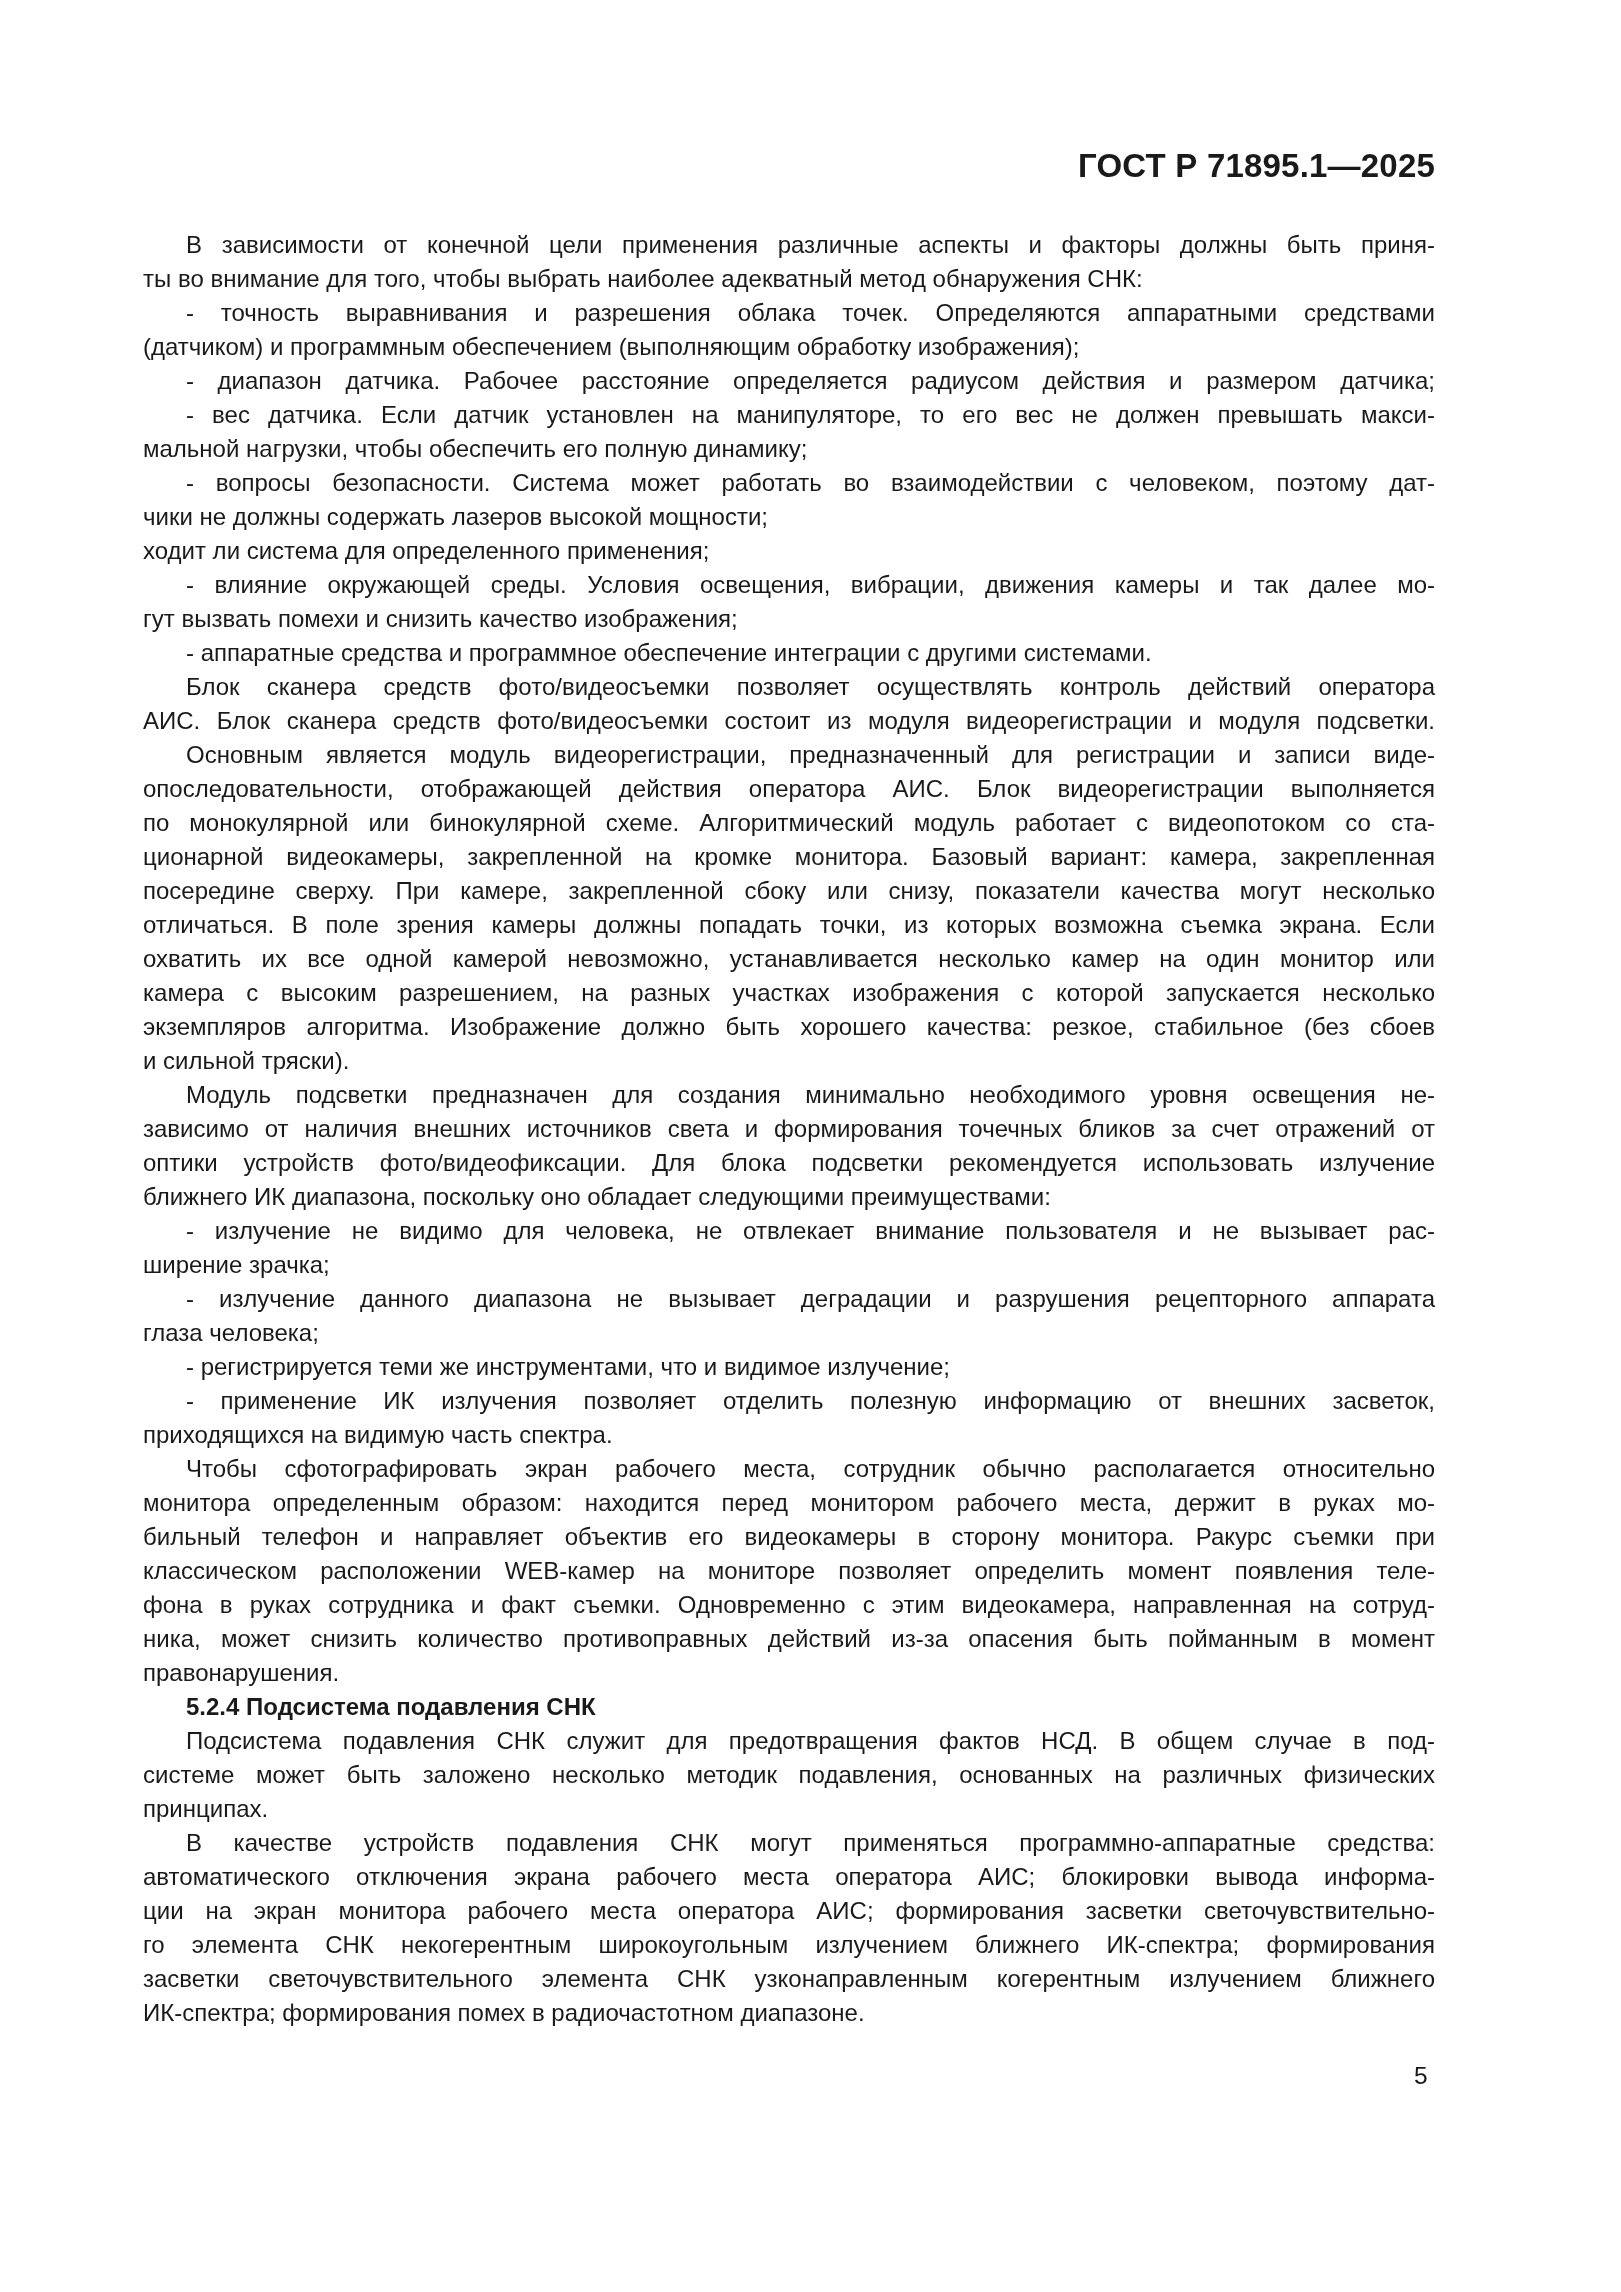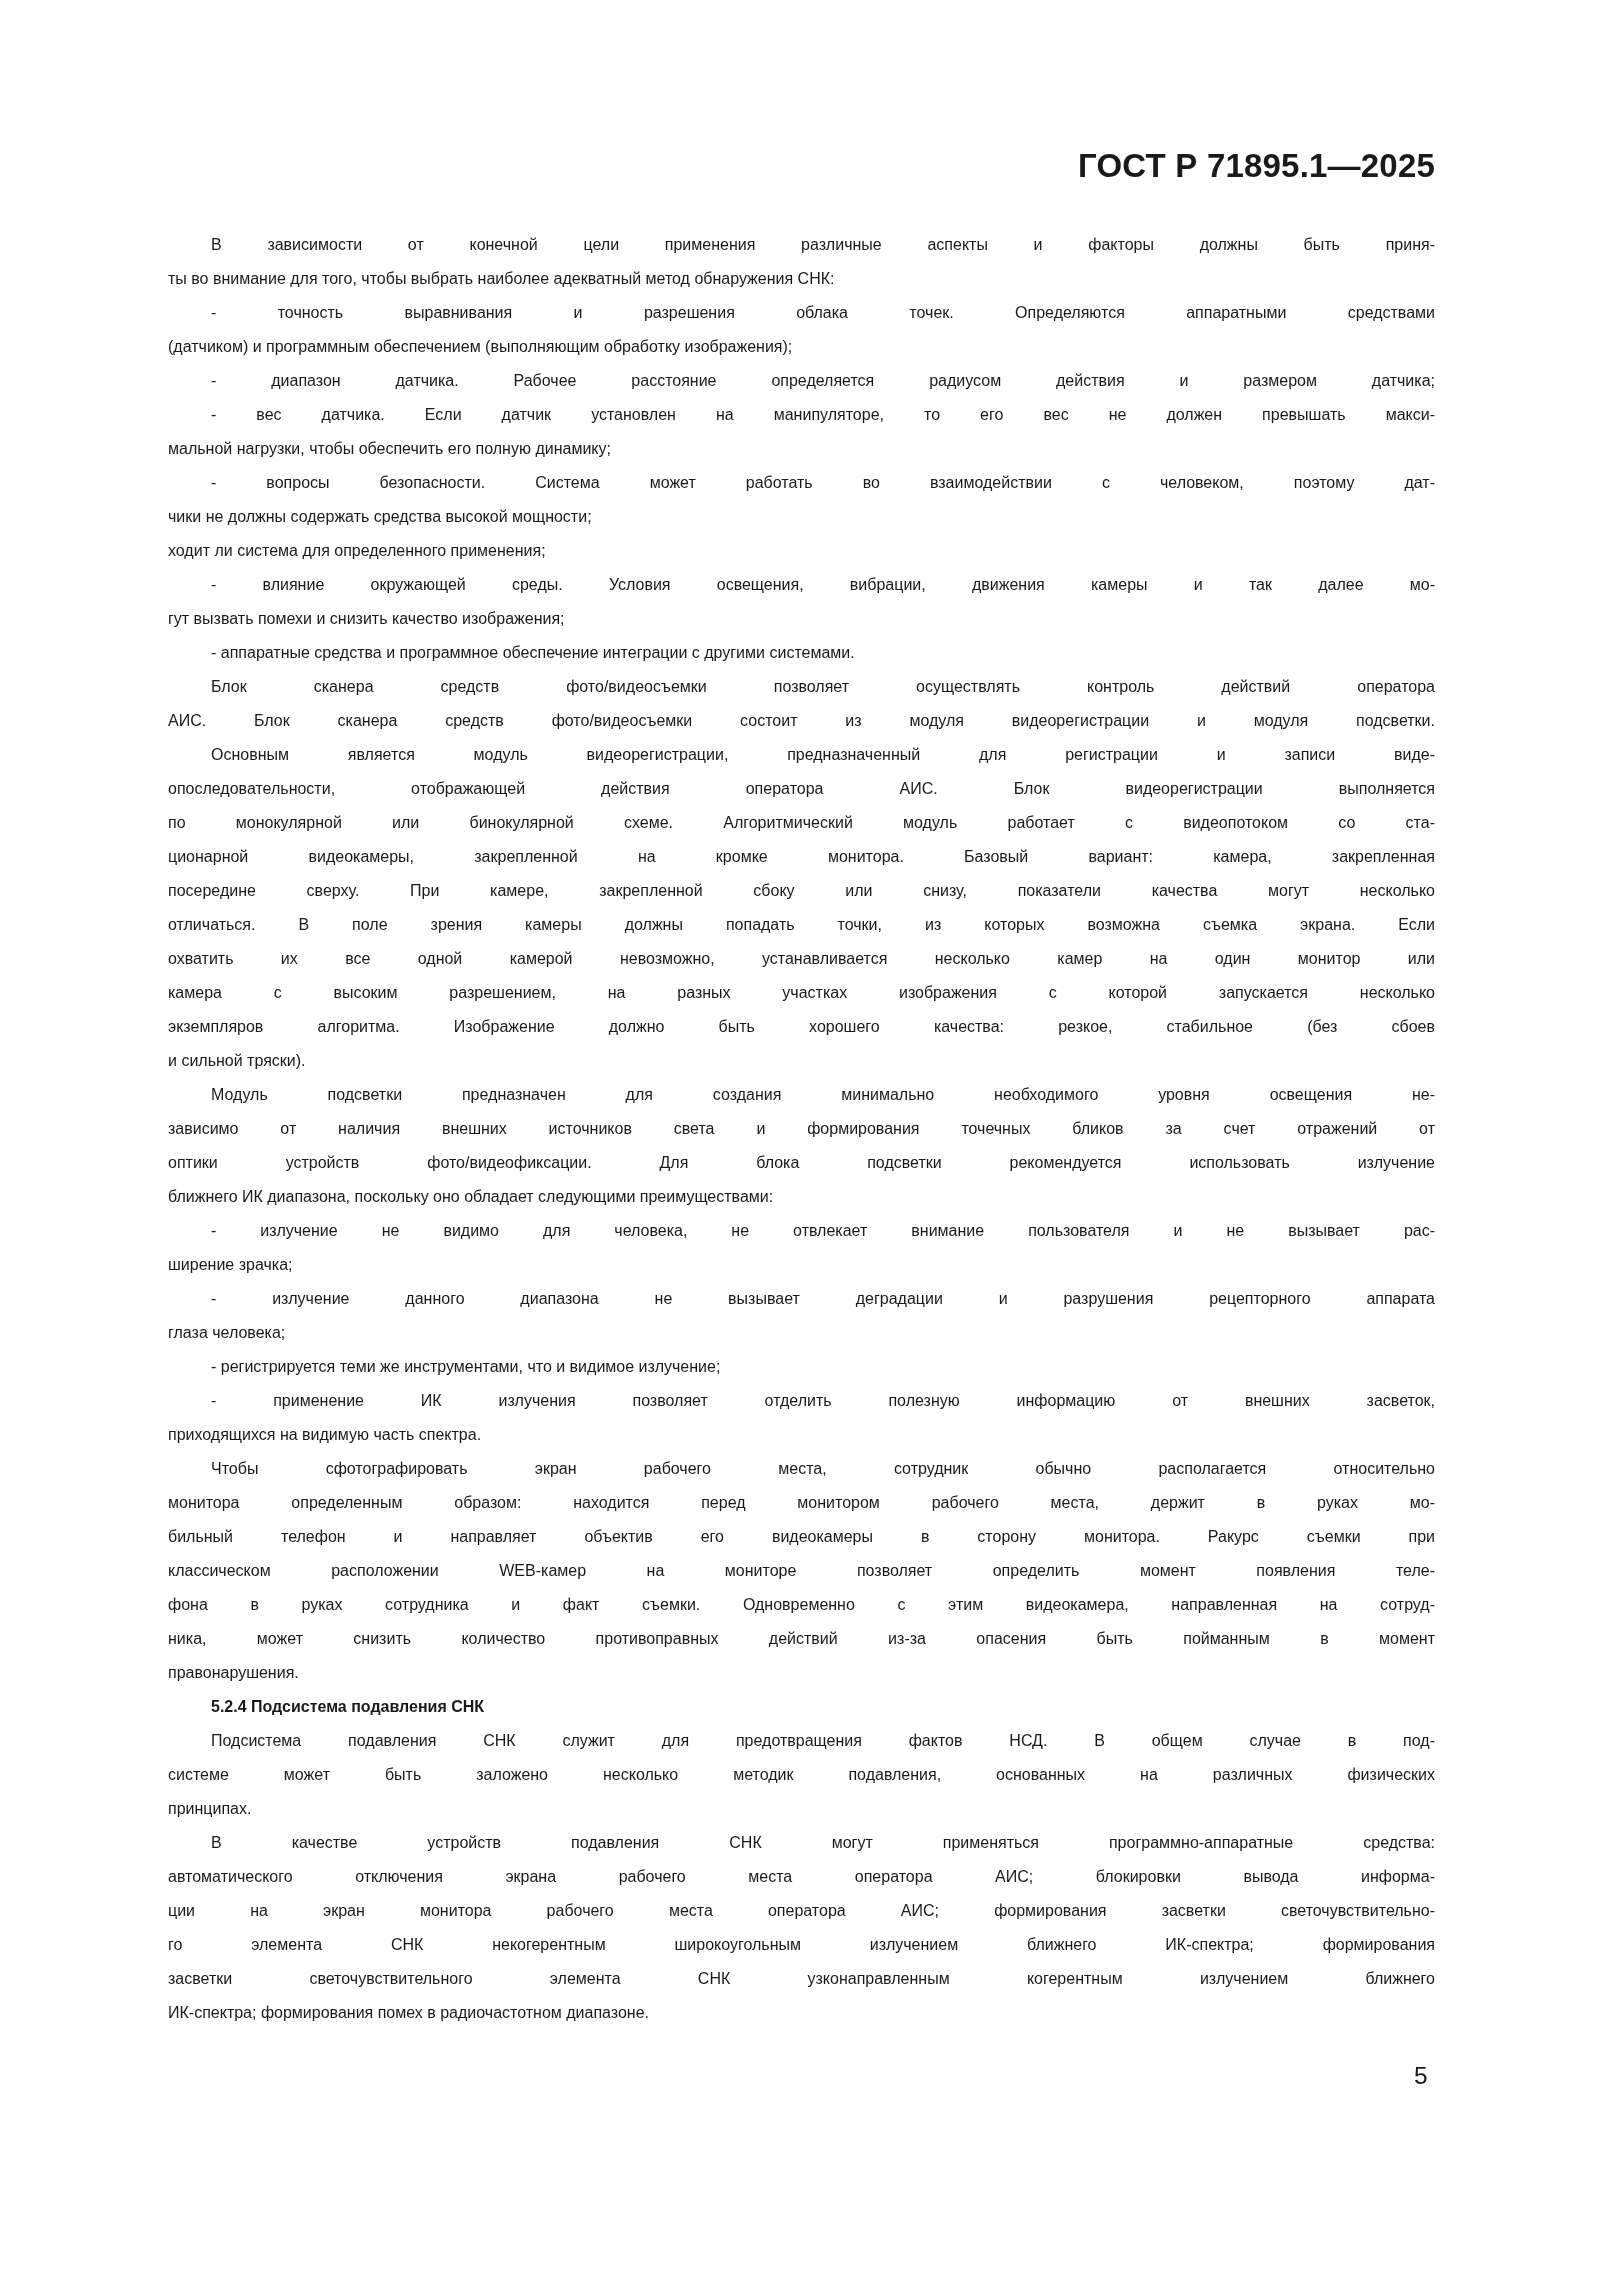--- a/index.html
+++ b/index.html
@@ -1,42 +1,42 @@
 <!DOCTYPE html>
 <html><head>
 <meta charset="utf-8">
 <style>
   html, body { margin: 0; padding: 0; background: #ffffff; }
   body { width: 1621px; height: 2293px; position: relative; overflow: hidden;
          font-family: "Liberation Sans", "DejaVu Sans", sans-serif; color: #1a1a1a; }
   .header { position: absolute; top: 147px; right: 186px;
             font-weight: bold; font-size: 33px; letter-spacing: 0.2px; }
   .content { position: absolute; top: 228px; left: 143px; width: 1292px; }
-  .line { font-size: 16px; line-height: 34px; height: 34px; white-space: nowrap;
-          text-align: justify; text-align-last: justify; margin-left: 25px; }
+  .line { font-size: 24px; line-height: 34px; height: 34px; white-space: nowrap;
+          text-align: justify; text-align-last: justify; }
   .line.last { text-align-last: left; }
   .line.indent { padding-left: 43px; }
   .line.heading { font-weight: bold; }
   .page-num { position: absolute; top: 2062px; left: 1414px; font-size: 24.5px; }
 </style>
 </head>
 <body>
 
 <div class="header">ГОСТ Р 71895.1—2025</div>
 
 <div class="content" id="content">
     <div class="line indent">В зависимости от конечной цели применения различные аспекты и факторы должны быть приня-</div>
     <div class="line last">ты во внимание для того, чтобы выбрать наиболее адекватный метод обнаружения СНК:</div>
     <div class="line indent">- точность выравнивания и разрешения облака точек. Определяются аппаратными средствами</div>
     <div class="line last">(датчиком) и программным обеспечением (выполняющим обработку изображения);</div>
     <div class="line indent">- диапазон датчика. Рабочее расстояние определяется радиусом действия и размером датчика;</div>
     <div class="line indent">- вес датчика. Если датчик установлен на манипуляторе, то его вес не должен превышать макси-</div>
     <div class="line last">мальной нагрузки, чтобы обеспечить его полную динамику;</div>
     <div class="line indent">- вопросы безопасности. Система может работать во взаимодействии с человеком, поэтому дат-</div>
-    <div class="line last">чики не должны содержать средства высокой мощности;</div>
+    <div class="line last">чики не должны содержать лазеров высокой мощности;</div>
     <div class="line last">ходит ли система для определенного применения;</div>
     <div class="line indent">- влияние окружающей среды. Условия освещения, вибрации, движения камеры и так далее мо-</div>
     <div class="line last">гут вызвать помехи и снизить качество изображения;</div>
     <div class="line indent last">- аппаратные средства и программное обеспечение интеграции с другими системами.</div>
     <div class="line indent">Блок сканера средств фото/видеосъемки позволяет осуществлять контроль действий оператора</div>
     <div class="line">АИС. Блок сканера средств фото/видеосъемки состоит из модуля видеорегистрации и модуля подсветки.</div>
     <div class="line indent">Основным является модуль видеорегистрации, предназначенный для регистрации и записи виде-</div>
     <div class="line">опоследовательности, отображающей действия оператора АИС. Блок видеорегистрации выполняется</div>
     <div class="line">по монокулярной или бинокулярной схеме. Алгоритмический модуль работает с видеопотоком со ста-</div>
     <div class="line">ционарной видеокамеры, закрепленной на кромке монитора. Базовый вариант: камера, закрепленная</div>

